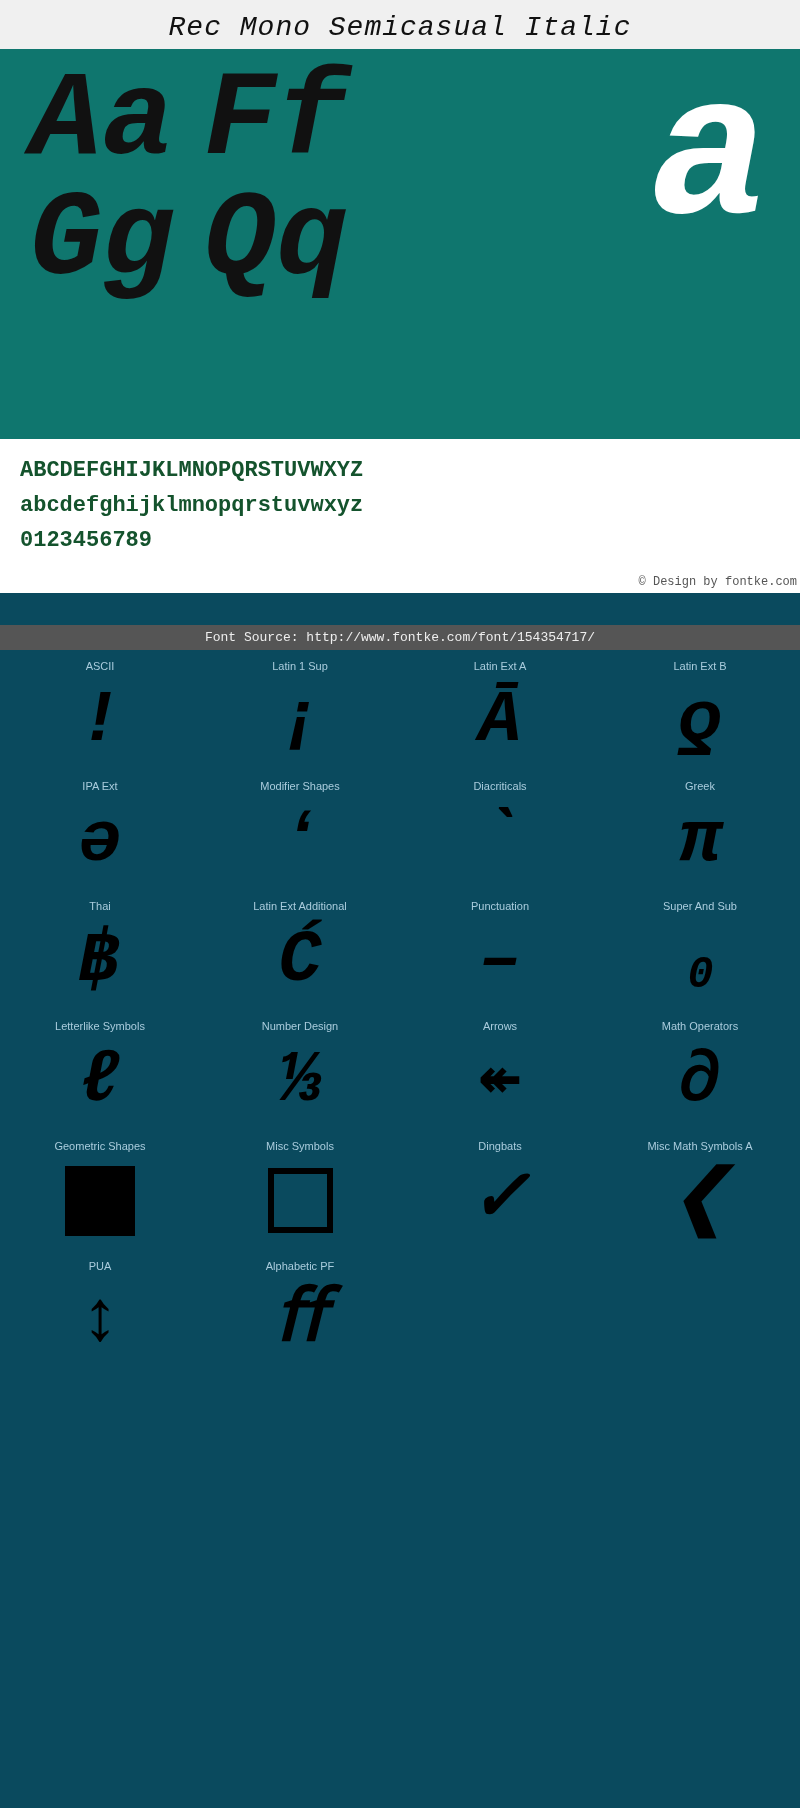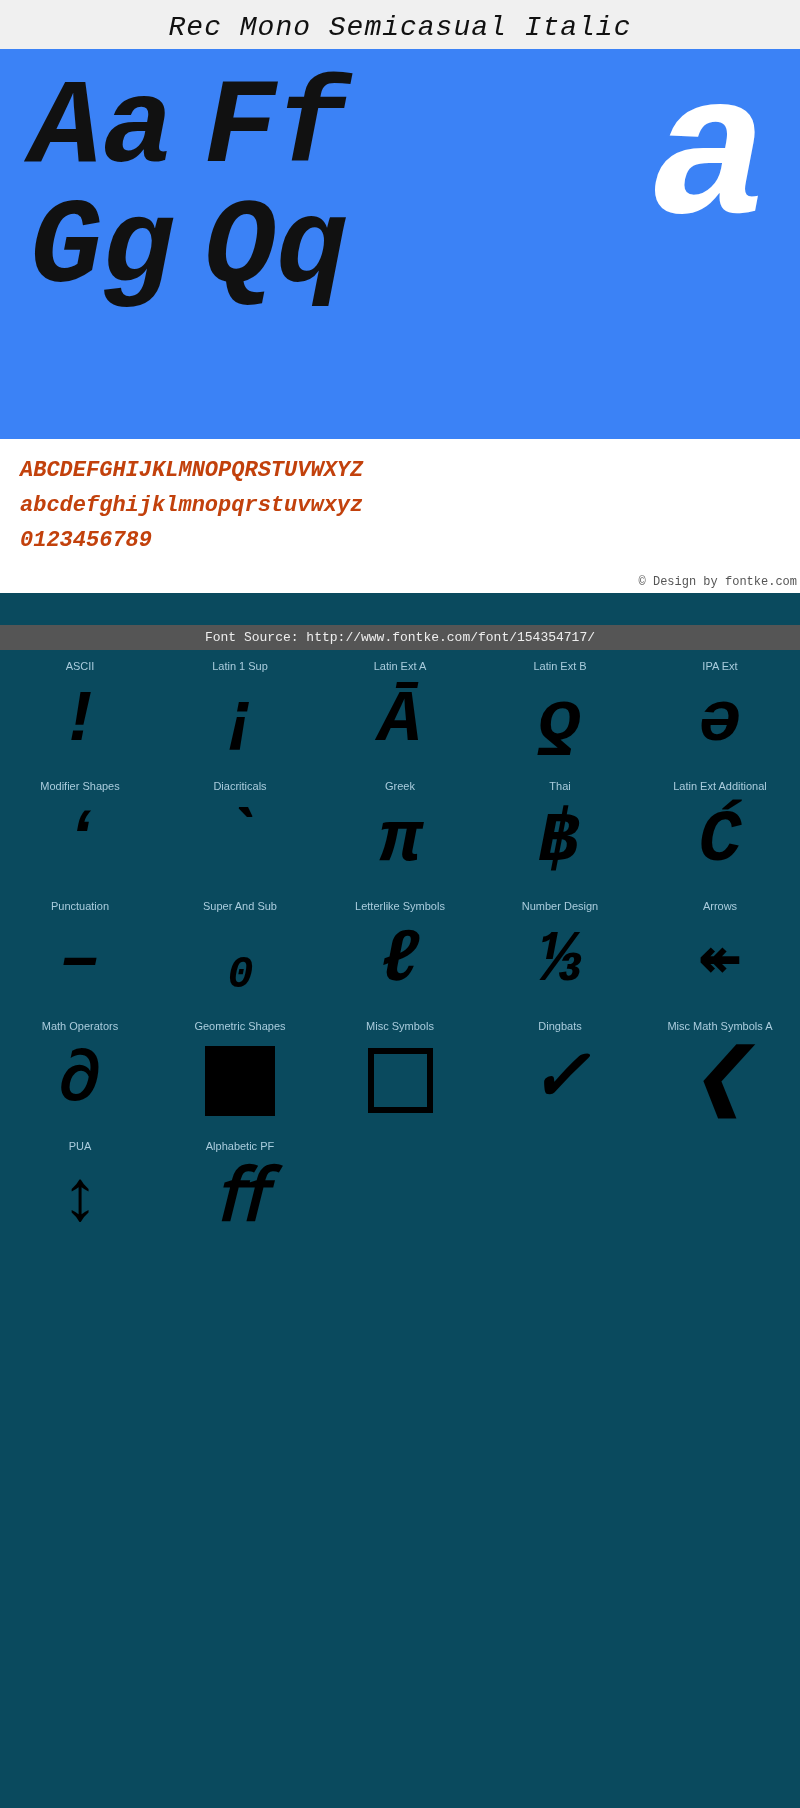--- a/index.html
+++ b/index.html
@@ -18,22 +18,22 @@
     .font-title {
       font-family: 'Courier New', monospace;
       font-style: italic;
       font-size: 28px;
       color: #111;
       letter-spacing: 1px;
     }
 
     
     .preview-area {
-      background: #3b82f6;
-      padding: 20px 30px 10px 30px;
+      background: #0f766e;
+      padding: 12px 30px 10px 30px;
       position: relative;
       min-height: 390px;
     }
     .sample-letters {
       display: flex;
       align-items: flex-start;
     }
     .letters-left {
       flex: 1;
     }
@@ -60,24 +60,23 @@
       right: 30px;
       top: 10px;
       line-height: 1;
     }
     .alphabet-section {
       background: #fff;
       padding: 14px 20px 14px 20px;
     }
     .alphabet-line {
       font-family: 'Courier New', monospace;
-      font-style: italic;
       font-weight: 700;
       font-size: 22px;
-      color: #c2410c;
+      color: #14532d;
       line-height: 1.6;
     }
     .copyright-line {
       text-align: right;
       font-size: 12px;
       color: #555;
       padding: 2px 3px 4px 0;
       background: #fff;
     }
     .source-bar {
@@ -85,21 +84,21 @@
       color: #eee;
       font-size: 13px;
       text-align: center;
       padding: 5px 0;
       margin-top: 32px;
     }
 
     
     .glyph-grid {
       display: grid;
-      grid-template-columns: repeat(5, 1fr);
+      grid-template-columns: repeat(4, 1fr);
       background: #0a4a5e;
     }
     .glyph-cell {
       border: none;
       padding: 10px 0 8px 0;
       display: flex;
       flex-direction: column;
       align-items: center;
       min-height: 120px;
     }

